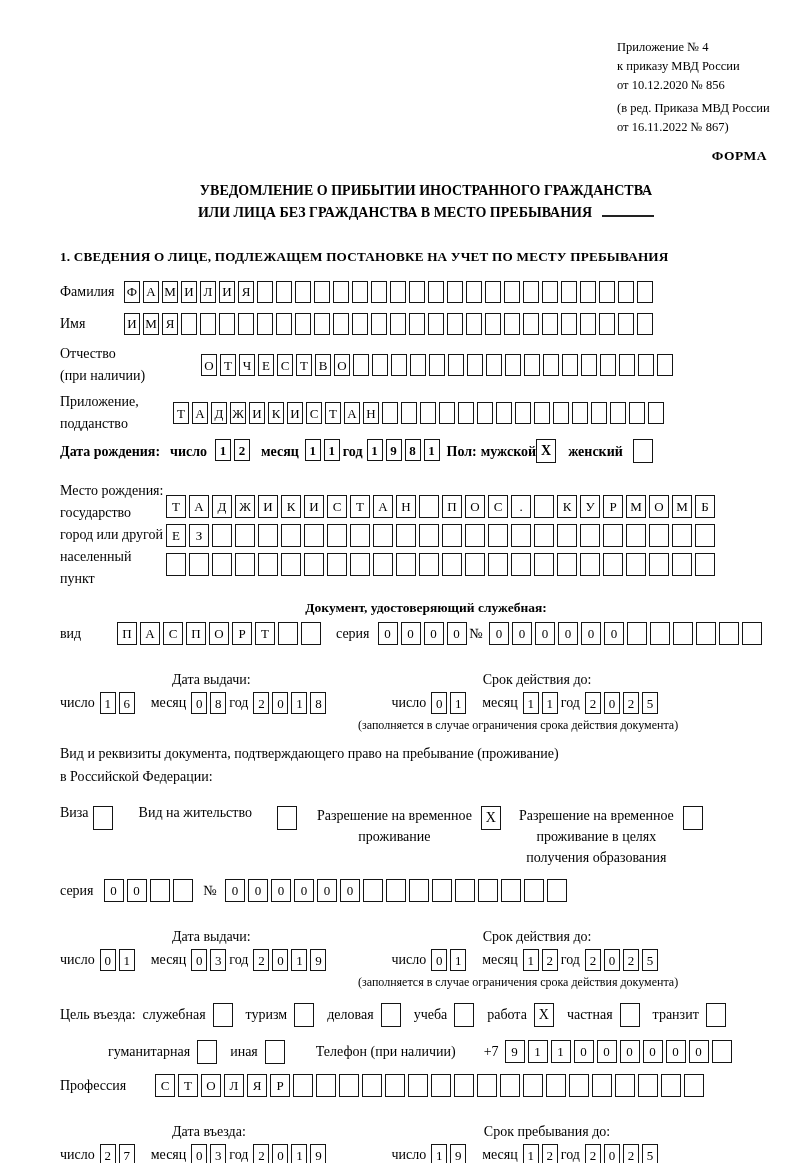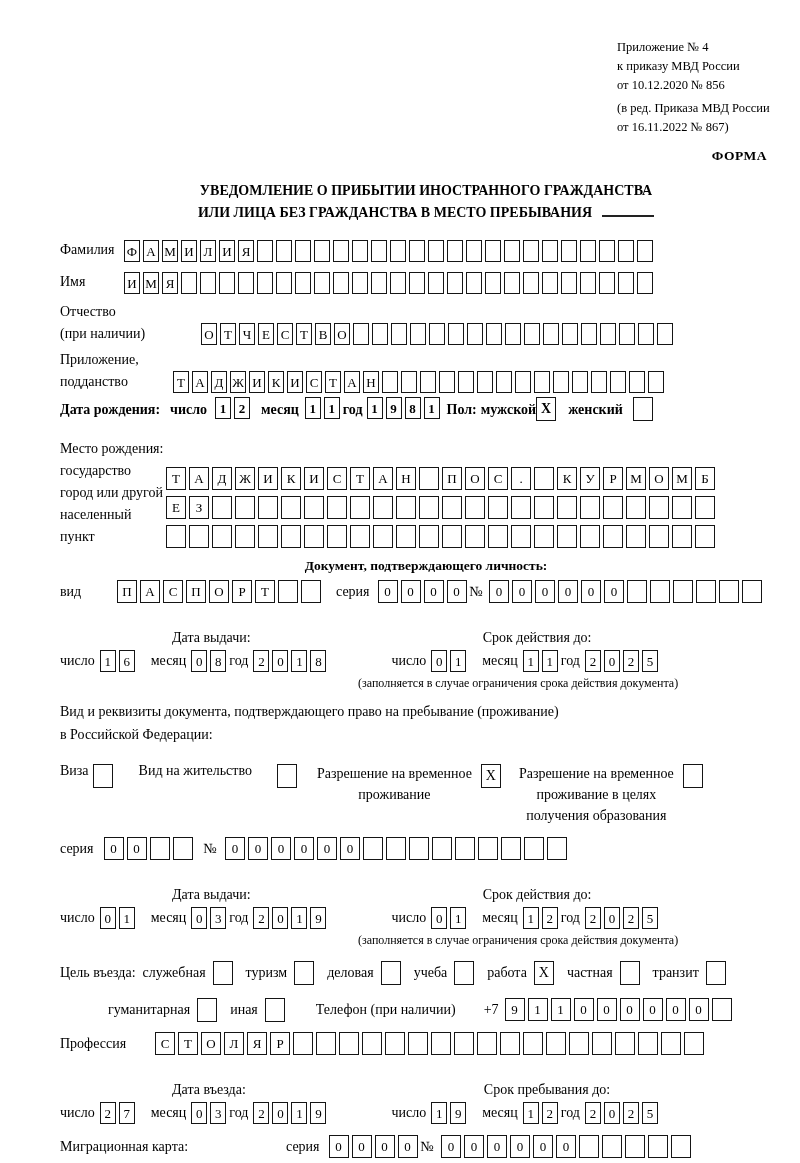--- a/index.html
+++ b/index.html
@@ -16,21 +16,21 @@
   .appendix { position: absolute; left: 617px; top: 38px; font-size: 12.5px; line-height: 1.5; }
   .appendix .rev { margin-top: 5px; }
   .forma { position: absolute; left: 617px; top: 148px; width: 150px; text-align: right; font-weight: bold; font-size: 13.5px; letter-spacing: .5px; }
 
   
   .title { margin-top: 180px; text-align: center; font-weight: bold; font-size: 14px; line-height: 1.55; }
   .title .blank { display: inline-block; width: 52px; border-bottom: 2px solid #222; height: 12px; margin-left: 10px; }
   .sec-heading { margin-top: 26px; font-weight: bold; font-size: 13.2px; letter-spacing: .2px; }
 
   
-  .row { display: flex; align-items: flex-end; margin-top: 7px; }
+  .row { display: flex; align-items: center; margin-top: 7px; }
   .lbl { font-size: 14px; line-height: 25px; white-space: nowrap; }
   .lbl-block { font-size: 14px; line-height: 22px; }
   .cells { display: flex; flex-wrap: nowrap; }
   .cell {
     display: inline-flex; align-items: center; justify-content: center;
     width: 16px; height: 22px; border: 1.8px solid #151515; margin-right: 3px;
     font-size: 13px; line-height: 1; flex: none;
   }
   .wide .cell { width: 20px; height: 23px; }
   .checkbox {
@@ -76,20 +76,21 @@
   </div>
   <div class="forma">ФОРМА</div>
 
   <div class="content">
 
     <div class="title">
       <div>УВЕДОМЛЕНИЕ О ПРИБЫТИИ ИНОСТРАННОГО ГРАЖДАНСТВА</div>
       <div><span>ИЛИ ЛИЦА БЕЗ ГРАЖДАНСТВА В МЕСТО ПРЕБЫВАНИЯ</span><span class="blank"></span></div>
     </div>
 
+    <div class="sec-heading">1. СВЕДЕНИЯ О ЛИЦЕ, ПОДЛЕЖАЩЕМ ПОСТАНОВКЕ НА УЧЕТ ПО МЕСТУ ПРЕБЫВАНИЯ</div>
 
     <div class="row" style="margin-top:14px;">
       <div class="lbl" style="width:64px;">Фамилия</div>
       <div class="cells">
           <span class="cell">Ф</span>
           <span class="cell">А</span>
           <span class="cell">М</span>
           <span class="cell">И</span>
           <span class="cell">Л</span>
           <span class="cell">И</span>
@@ -329,21 +330,21 @@
             <span class="cell"></span>
             <span class="cell"></span>
             <span class="cell"></span>
             <span class="cell"></span>
             <span class="cell"></span>
             <span class="cell"></span>
           </div>
       </div>
     </div>
 
-    <div class="doc-heading">Документ, подтверждающего личность:</div>
+    <div class="doc-heading">Документ, удостоверяющий служебная:</div>
 
     <div class="row" style="align-items:center;margin-top:5px;">
       <span class="lbl" style="width:57px;">вид</span>
       <span class="cells wide">
           <span class="cell">П</span>
           <span class="cell">А</span>
           <span class="cell">С</span>
           <span class="cell">П</span>
           <span class="cell">О</span>
           <span class="cell">Р</span>

